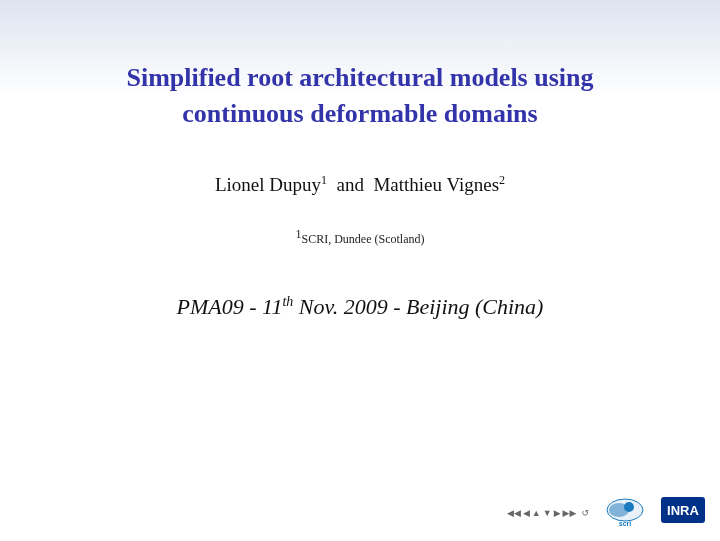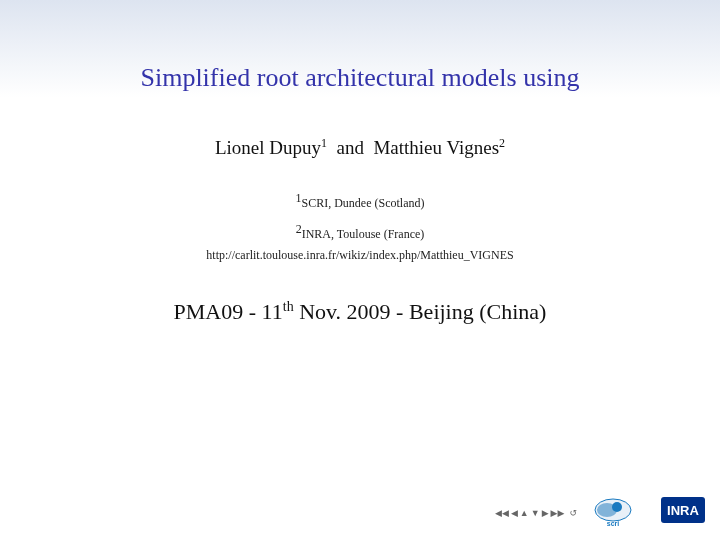--- a/index.html
+++ b/index.html
@@ -34,21 +34,21 @@
       display: flex;
       flex-direction: column;
       align-items: center;
       justify-content: flex-start;
       padding-top: 60px;
     }
 
     .title {
       color: #3333aa;
       font-size: 26px;
-      font-weight: normal;
+      font-weight: bold;
       text-align: center;
       line-height: 1.4;
       margin-bottom: 40px;
       padding: 0 60px;
     }
 
     .authors {
       font-size: 19px;
       color: #111;
       margin-bottom: 28px;
@@ -73,20 +73,22 @@
 
     .affiliations .aff-block {
       margin-bottom: 6px;
       font-family: Liberation Serif, serif;
     }
 
     .conference {
       font-size: 22px;
       color: #111;
       text-align: center;
+      margin-top: 10px;
+      font-style: italic;
     }
 
     .conference .th {
       font-size: 14px;
       vertical-align: super;
     }
 
     .bottom-bar {
       position: absolute;
       bottom: 0;
@@ -95,21 +97,21 @@
       height: 52px;
       display: flex;
       align-items: center;
       justify-content: flex-end;
       padding: 0 10px 4px 10px;
     }
 
     .logos {
       display: flex;
       align-items: center;
-      gap: 16px;
+      gap: 4px;
     }
 
     
     .scri-logo-container {
       display: flex;
       flex-direction: column;
       align-items: center;
       width: 54px;
     }
 
@@ -142,35 +144,32 @@
   </style>
 </head>
 <body>
 
 <div class="slide-bg"></div>
 
 <div class="slide-content">
 
   <div class="title">
     <span>Simplified root architectural models using</span><br>
+    <span>continuous deformable domains</span>
   </div>
 
   <div class="authors">
     <span>Lionel Dupuy</span><sup>1</sup>
     &nbsp;<span>and</span>&nbsp;
     <span class="underlined">Matthieu Vignes</span><sup>2</sup>
   </div>
 
   <div class="affiliations">
     <div class="aff-block">
       <sup>1</sup><span>SCRI, Dundee (Scotland)</span><br>
-    </div>
-    <div class="aff-block">
-      <sup>2</sup><span>INRA, Toulouse (France)</span><br>
-      <span>http://carlit.toulouse.inra.fr/wikiz/index.php/Matthieu_VIGNES</span>
     </div>
   </div>
 
   <div class="conference">
     <span>PMA09 - 11</span><span class="th">th</span><span> Nov.  2009 - Beijing (China)</span>
   </div>
 
 </div>
 
 <div class="bottom-bar">

